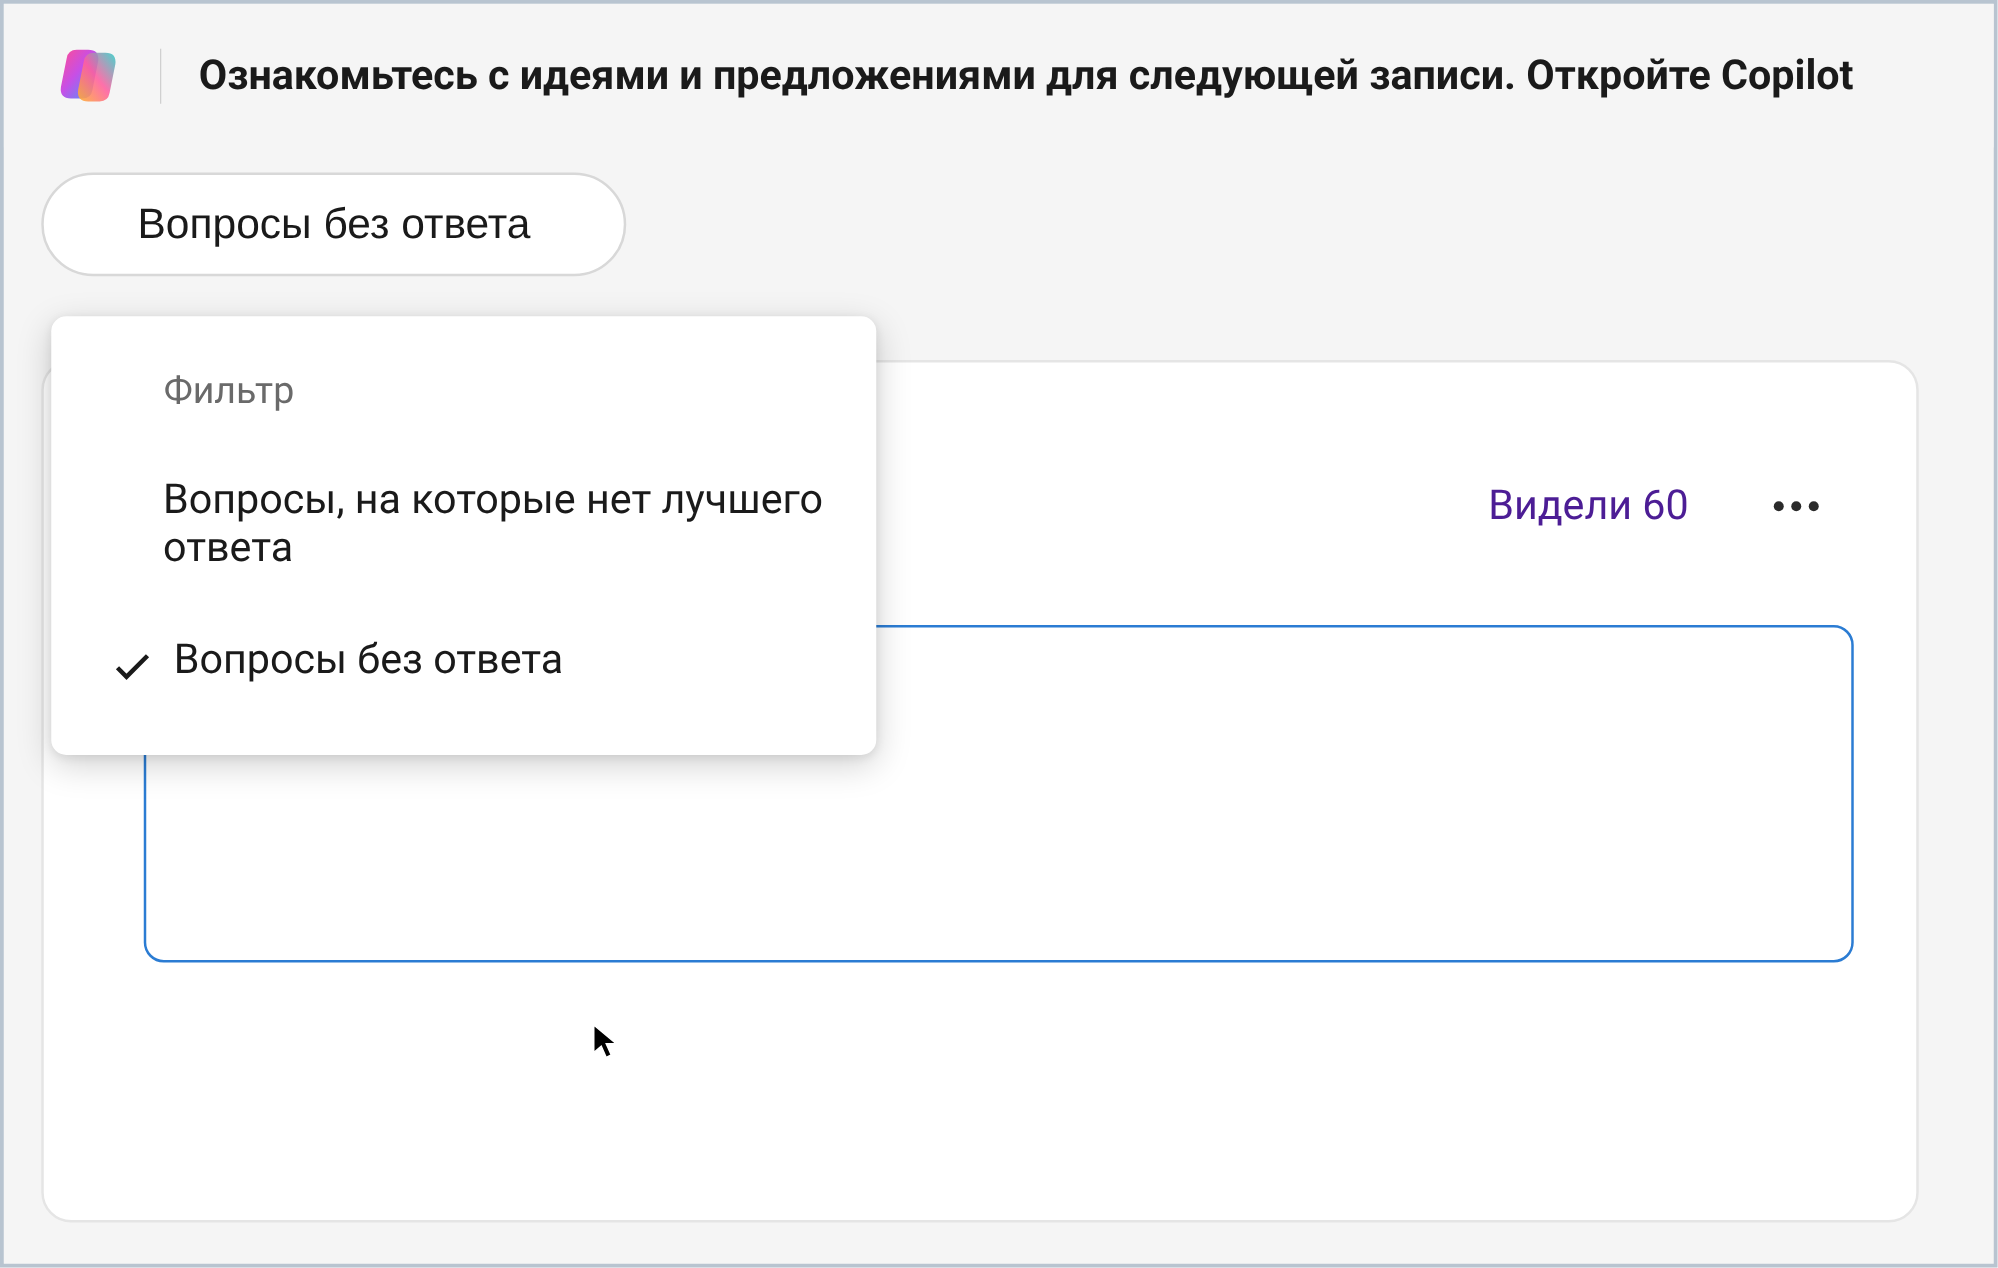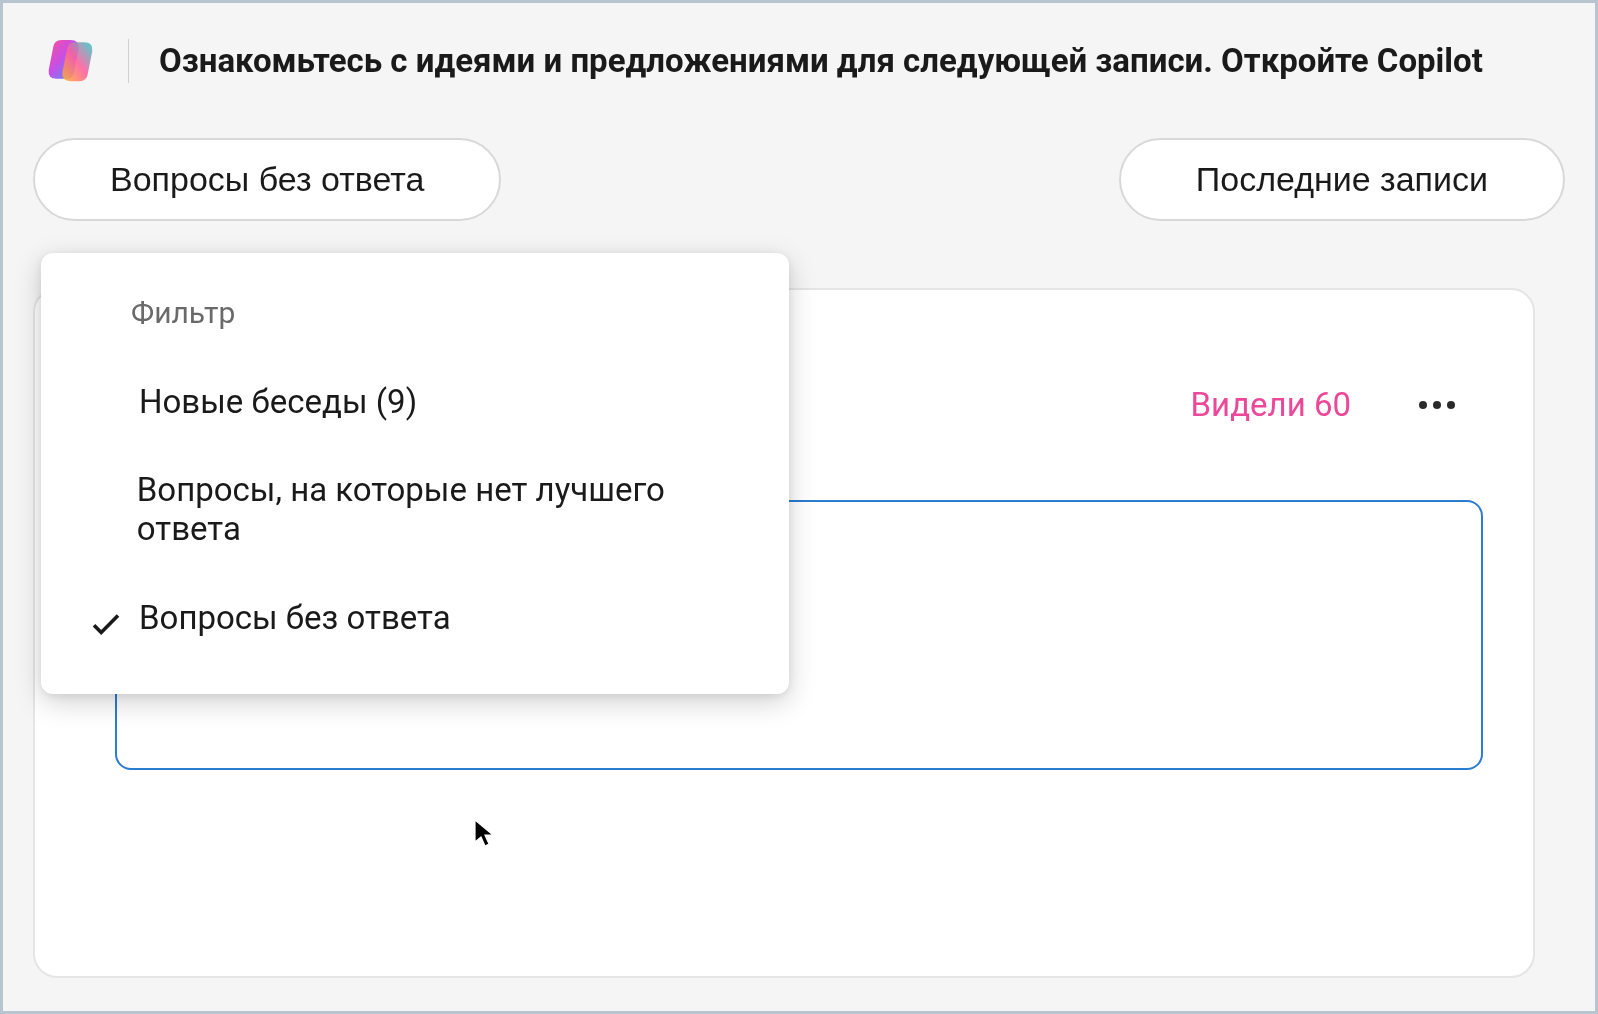--- a/index.html
+++ b/index.html
@@ -74,21 +74,21 @@
     .card-meta {
       position: absolute;
       top: 95px;
       right: 70px;
       display: flex;
       align-items: center;
       gap: 60px;
     }
     .seen-text {
       font-size: 33px;
-      color: #ec4899;
+      color: #4c1d95;
       font-weight: 400;
     }
     .more-button {
       display: flex;
       gap: 6px;
       cursor: pointer;
       padding: 8px;
     }
     .more-button .dot {
       width: 8px;
@@ -103,21 +103,21 @@
       right: 50px;
       height: 270px;
       border: 2px solid #2b7cd3;
       border-radius: 16px;
       background: #ffffff;
     }
     .dropdown {
       position: absolute;
       top: 250px;
       left: 38px;
-      width: 748px;
+      width: 660px;
       background: #ffffff;
       border-radius: 12px;
       box-shadow: 0 8px 28px rgba(0,0,0,0.18), 0 2px 8px rgba(0,0,0,0.08);
       padding: 28px 0 32px 0;
       z-index: 100;
     }
     .dropdown-header {
       font-size: 30px;
       color: #6a6a6a;
       padding: 14px 40px 26px 90px;
@@ -180,43 +180,38 @@
       <path d="M16 6 Q10 6 9 12 L5 32 Q4 40 12 40 L20 40 Q26 40 27 34 L31 14 Q32 6 24 6 Z" fill="url(#g1)"></path>
       <path d="M28 8 Q22 8 21 14 L17 34 Q16 42 24 42 L32 42 Q38 42 39 36 L43 16 Q44 8 36 8 Z" fill="url(#g2)" opacity="0.88"></path>
     </svg>
   </span>
   <span class="vertical-divider"></span>
   <span class="banner-text">Ознакомьтесь с идеями и предложениями для следующей записи. Откройте Copilot</span>
 </div>
 
 <div class="pill-row">
   <button class="pill">Вопросы без ответа</button>
-  <button class="pill pill-right">Последние записи</button>
 </div>
 
 <div class="card">
   <div class="card-meta">
     <span class="seen-text">Видели 60</span>
     <span class="more-button">
       <span class="dot"></span>
       <span class="dot"></span>
       <span class="dot"></span>
     </span>
   </div>
   <div class="input-box"></div>
 </div>
 
 <div class="dropdown">
   <div class="dropdown-header">Фильтр</div>
 
 
-  <div class="dropdown-item">
-    <span class="check-slot"></span>
-    <span>Новые беседы (9)</span>
-  </div>
 
 
   <div class="dropdown-item">
     <span class="check-slot"></span>
     <span>Вопросы, на которые нет лучшего ответа</span>
   </div>
 
   <div class="dropdown-item">
     <span class="check-slot">
       <span class="check-icon">

